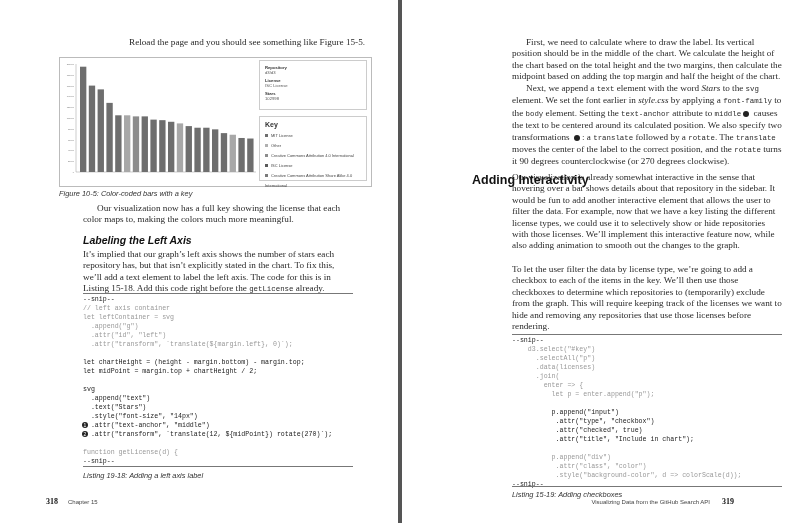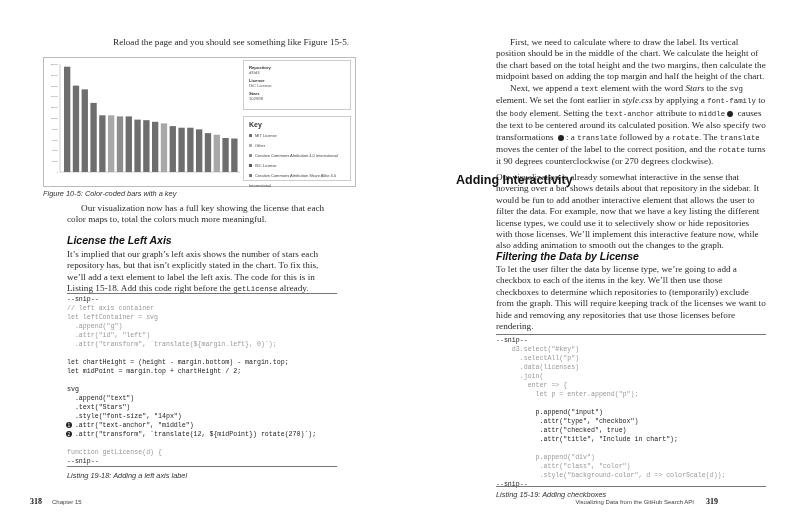--- a/index.html
+++ b/index.html
@@ -1,20 +1,20 @@
 <!DOCTYPE html>
 <html><head>
 <meta charset="utf-8">
 <style>
   html, body { margin:0; padding:0; }
   body { width:800px; height:523px; background:#fff; position:relative; overflow:hidden;
          font-family:"Liberation Serif", serif; color:#222; }
   .page { position:absolute; top:0; height:523px; background:#fff; }
-  .left-page { left:0; width:404px; }
-  .right-page { left:398px; width:360px; }
+  .left-page { left:16px; width:404px; }
+  .right-page { left:414px; width:360px; }
   .gutter { position:absolute; left:398px; top:0; width:4px; height:523px; background:#555; }
   .body-text { font-size:9.2px; line-height:11.4px; color:#2a2a2a; }
   .indent { text-indent:14px; }
   .mono { font-family:"Liberation Mono", monospace; font-size:7.4px; }
   .serif-it { font-style:italic; }
   .caption { font-family:"Liberation Sans", sans-serif; font-style:italic; font-size:7.4px; color:#333; }
   .h-sub { font-family:"Liberation Sans", sans-serif; font-weight:bold; font-style:italic; font-size:10.5px; color:#111; }
   .h-main { font-family:"Liberation Sans", sans-serif; font-weight:bold; font-size:12.5px; color:#111;margin-top:16px; }
   .code { font-family:"Liberation Mono", monospace; font-size:6.6px; line-height:9px; white-space:pre; color:#222; }
   .code .dim { color:#999; }
@@ -89,23 +89,23 @@
           <div class="key-item"><span class="sw" style="background: rgb(176, 176, 176);"></span><span>Other</span></div>
           <div class="key-item"><span class="sw" style="background: rgb(140, 140, 140);"></span><span>Creative Commons Attribution 4.0 International</span></div>
           <div class="key-item"><span class="sw" style="background: rgb(90, 90, 90);"></span><span>ISC License</span></div>
           <div class="key-item"><span class="sw" style="background: rgb(122, 122, 122);"></span><span>Creative Commons Attribution Share Alike 4.0 International</span></div>
         </div>
     </div>
   </div>
 
   <div class="caption" style="position:absolute; left:43px; top:189px;">Figure 10-5: Color-coded bars with a key</div>
 
-  <div class="body-text indent" style="position:absolute; left:67px; top:203px; width:270px;">Our visualization now has a full key showing the license that each color maps to, total the colors much more meaningful.</div>
+  <div class="body-text indent" style="position:absolute; left:67px; top:203px; width:270px;">Our visualization now has a full key showing the license that each color maps to, making the colors much more meaningful.</div>
 
-  <div class="h-sub" style="position:absolute; left:67px; top:234px;">License the Left Axis</div>
+  <div class="h-sub" style="position:absolute; left:67px; top:234px;">Labeling the Left Axis</div>
 
   <div class="body-text" style="position:absolute; left:67px; top:249px; width:270px;">
     <span>It’s implied that our graph’s left axis shows the number of stars each repository has, but that isn’t explicitly stated in the chart. To fix this, we’ll add a text element to label the left axis. The code for this is in Listing 15-18. Add this code right before the </span><span class="mono">getLicense</span><span> already.</span>
   </div>
 
   <div class="rule" style="position:absolute; left:67px; top:293px; width:270px;"></div>
   <div id="listing-left" class="code" style="position:absolute; left:67px; top:295px; width:280px;"><div style="position: relative; min-height: 9px;"><span>--snip--</span></div><div class="dim" style="position: relative; min-height: 9px;"><span>// left axis container</span></div><div class="dim" style="position: relative; min-height: 9px;"><span>let leftContainer = svg</span></div><div class="dim" style="position: relative; min-height: 9px;"><span>  .append("g")</span></div><div class="dim" style="position: relative; min-height: 9px;"><span>  .attr("id", "left")</span></div><div class="dim" style="position: relative; min-height: 9px;"><span>  .attr("transform", `translate(${margin.left}, 0)`);</span></div><div style="position: relative; min-height: 9px;"><span></span></div><div style="position: relative; min-height: 9px;"><span>let chartHeight = (height - margin.bottom) - margin.top;</span></div><div style="position: relative; min-height: 9px;"><span>let midPoint = margin.top + chartHeight / 2;</span></div><div style="position: relative; min-height: 9px;"><span></span></div><div style="position: relative; min-height: 9px;"><span>svg</span></div><div style="position: relative; min-height: 9px;"><span>  .append("text")</span></div><div style="position: relative; min-height: 9px;"><span>  .text("Stars")</span></div><div style="position: relative; min-height: 9px;"><span>  .style("font-size", "14px")</span></div><div style="position: relative; min-height: 9px;"><span class="callout" style="position: absolute; left: -1px; top: 1px;">1</span><span>  .attr("text-anchor", "middle")</span></div><div style="position: relative; min-height: 9px;"><span class="callout" style="position: absolute; left: -1px; top: 1px;">2</span><span>  .attr("transform", `translate(12, ${midPoint}) rotate(270)`);</span></div><div style="position: relative; min-height: 9px;"><span></span></div><div class="dim" style="position: relative; min-height: 9px;"><span>function getLicense(d) {</span></div><div style="position: relative; min-height: 9px;"><span>--snip--</span></div></div>
   <div class="rule" style="position:absolute; left:67px; top:466px; width:270px;"></div>
   <div class="caption" style="position:absolute; left:67px; top:471px;">Listing 19-18: Adding a left axis label</div>
 
@@ -119,21 +119,20 @@
 
 <div class="page right-page">
   <div class="body-text indent" style="position:absolute; left:98px; top:37px; width:270px;">First, we need to calculate where to draw the label. Its vertical position should be in the middle of the chart. We calculate the height of the chart based on the total height and the two margins, then calculate the midpoint based on adding the top margin and half the height of the chart.</div>
 
   <div id="para2" class="body-text indent" style="position:absolute; left:98px; top:83px; width:270px;"><span>Next, we append a </span><span class="mono">text</span><span> element with the word </span><span class="serif-it">Stars</span><span> to the </span><span class="mono">svg</span><span> element. We set the font earlier in </span><span class="serif-it">style.css</span><span> by applying a </span><span class="mono">font-family</span><span> to the </span><span class="mono">body</span><span> element. Setting the </span><span class="mono">text-anchor</span><span> attribute to </span><span class="mono">middle</span><span class="callout" style="margin: 0px 2px;">1</span><span> causes the text to be centered around its calculated position. We also specify two transformations </span><span class="callout" style="margin: 0px 2px;">2</span><span>: a </span><span class="mono">translate</span><span> followed by a </span><span class="mono">rotate</span><span>. The </span><span class="mono">translate</span><span> moves the center of the label to the correct position, and the </span><span class="mono">rotate</span><span> turns it 90 degrees counterclockwise (or 270 degrees clockwise).</span></div>
 
   <div class="h-main" style="position:absolute; left:58px; top:157px;">Adding Interactivity</div>
 
   <div class="body-text" style="position:absolute; left:98px; top:172px; width:270px;">Our visualization is already somewhat interactive in the sense that hovering over a bar shows details about that repository in the sidebar. It would be fun to add another interactive element that allows the user to filter the data. For example, now that we have a key listing the different license types, we could use it to selectively show or hide repositories with those licenses. We’ll implement this interactive feature now, while also adding animation to smooth out the changes to the graph.</div>
 
-  <div class="h-sub" style="position:absolute; left:98px; top:250px;">Filtering the Data by License</div>
 
   <div class="body-text" style="position:absolute; left:98px; top:264px; width:270px;">To let the user filter the data by license type, we’re going to add a checkbox to each of the items in the key. We’ll then use those checkboxes to determine which repositories to (temporarily) exclude from the graph. This will require keeping track of the licenses we want to hide and removing any repositories that use those licenses before rendering.</div>
 
 
   <div class="rule" style="position:absolute; left:98px; top:334px; width:270px;"></div>
   <div id="listing-right" class="code" style="position:absolute; left:98px; top:336px; width:280px;"><div style="position: relative; min-height: 9px;"><span>--snip--</span></div><div class="dim" style="position: relative; min-height: 9px;"><span>    d3.select("#key")</span></div><div class="dim" style="position: relative; min-height: 9px;"><span>      .selectAll("p")</span></div><div class="dim" style="position: relative; min-height: 9px;"><span>      .data(licenses)</span></div><div class="dim" style="position: relative; min-height: 9px;"><span>      .join(</span></div><div class="dim" style="position: relative; min-height: 9px;"><span>        enter =&gt; {</span></div><div class="dim" style="position: relative; min-height: 9px;"><span>          let p = enter.append("p");</span></div><div style="position: relative; min-height: 9px;"><span></span></div><div style="position: relative; min-height: 9px;"><span>          p.append("input")</span></div><div style="position: relative; min-height: 9px;"><span>           .attr("type", "checkbox")</span></div><div style="position: relative; min-height: 9px;"><span>           .attr("checked", true)</span></div><div style="position: relative; min-height: 9px;"><span>           .attr("title", "Include in chart");</span></div><div style="position: relative; min-height: 9px;"><span></span></div><div class="dim" style="position: relative; min-height: 9px;"><span>          p.append("div")</span></div><div class="dim" style="position: relative; min-height: 9px;"><span>           .attr("class", "color")</span></div><div class="dim" style="position: relative; min-height: 9px;"><span>           .style("background-color", d =&gt; colorScale(d));</span></div><div style="position: relative; min-height: 9px;"><span>--snip--</span></div></div>
   <div class="rule" style="position:absolute; left:98px; top:486px; width:270px;"></div>
   <div class="caption" style="position:absolute; left:98px; top:490px;">Listing 15-19: Adding checkboxes</div>
 
   <div style="position:absolute; right:40px; top:490px; text-align:right;">

